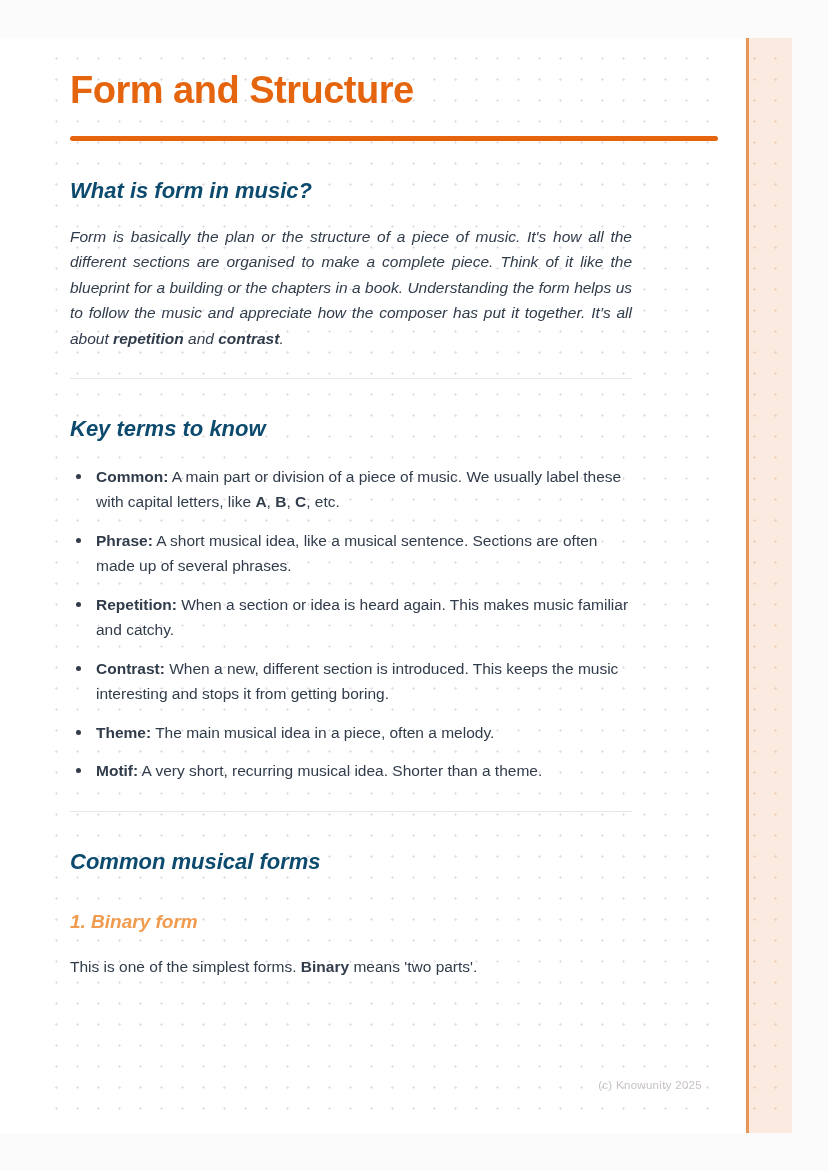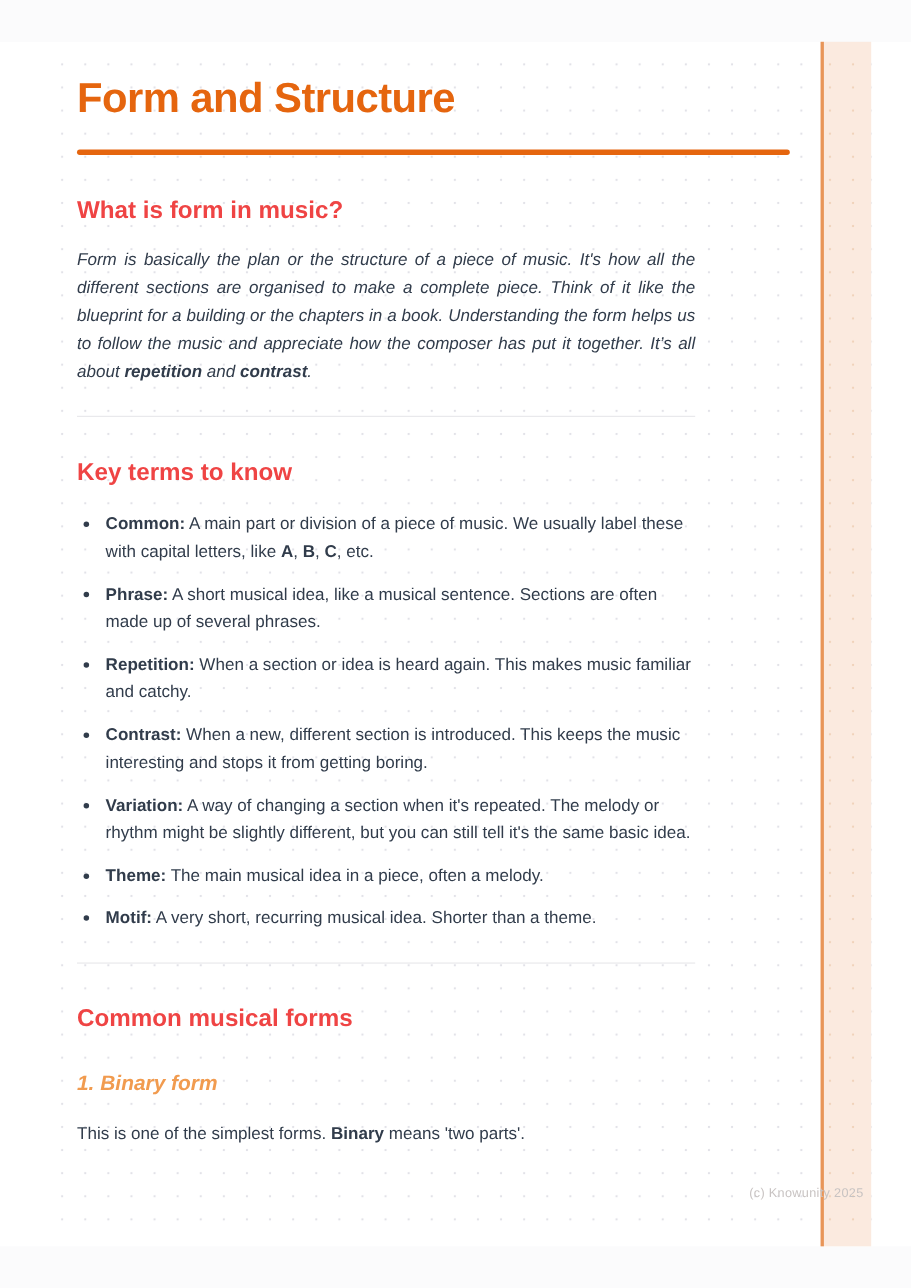--- a/index.html
+++ b/index.html
@@ -7,21 +7,21 @@
   body {
     font-family: "Liberation Sans", "DejaVu Sans", sans-serif;
     background: #fbfbfc;
     position: relative;
     overflow: hidden;
     color: #313c4b;
   }
   .page {
     position: absolute;
     left: 0; top: 38px;
-    width: 828px; height: 1095px;
+    width: 745px; height: 1095px;
     background: #ffffff;
   }
   
   .dots {
     position: absolute;
     left: 42px; top: 6px; right: 34px; bottom: 14px;
     background-image: radial-gradient(circle, #e2e2e8 1.1px, rgba(0,0,0,0) 1.4px);
     background-size: 21px 21px;
     background-position: 4px 4px;
   }
@@ -55,23 +55,24 @@
   .title-rule {
     width: 648px;
     height: 5px;
     background: #e5650e;
     border-radius: 3px;
     margin-top: 22px;
   }
   h2.section-heading {
     font-size: 22px;
     font-weight: 700;
-    color: #ef4444;
+    color: #0c4a6e;
     margin-top: 37px;
     line-height: 1.2;
+    font-style: italic;
   }
   h3.sub-heading {
     font-size: 19px;
     font-weight: 700;
     color: #f19b4f;
     margin-top: 36px;
     line-height: 1.2;
     font-style: italic;
   }
   p.body-text {
@@ -151,24 +152,20 @@
       <li>
         <span class="bullet-dot"></span>
         <span class="term">Repetition:</span><span> When a section or idea is heard again. This makes music familiar and catchy.</span>
       </li>
       <li>
         <span class="bullet-dot"></span>
         <span class="term">Contrast:</span><span> When a new, different section is introduced. This keeps the music interesting and stops it from getting boring.</span>
       </li>
       <li>
         <span class="bullet-dot"></span>
-        <span class="term">Variation:</span><span> A way of changing a section when it's repeated. The melody or rhythm might be slightly different, but you can still tell it's the same basic idea.</span>
-      </li>
-      <li>
-        <span class="bullet-dot"></span>
         <span class="term">Theme:</span><span> The main musical idea in a piece, often a melody.</span>
       </li>
       <li>
         <span class="bullet-dot"></span>
         <span class="term">Motif:</span><span> A very short, recurring musical idea. Shorter than a theme.</span>
       </li>
     </ul>
 
     <div class="divider"></div>
 

